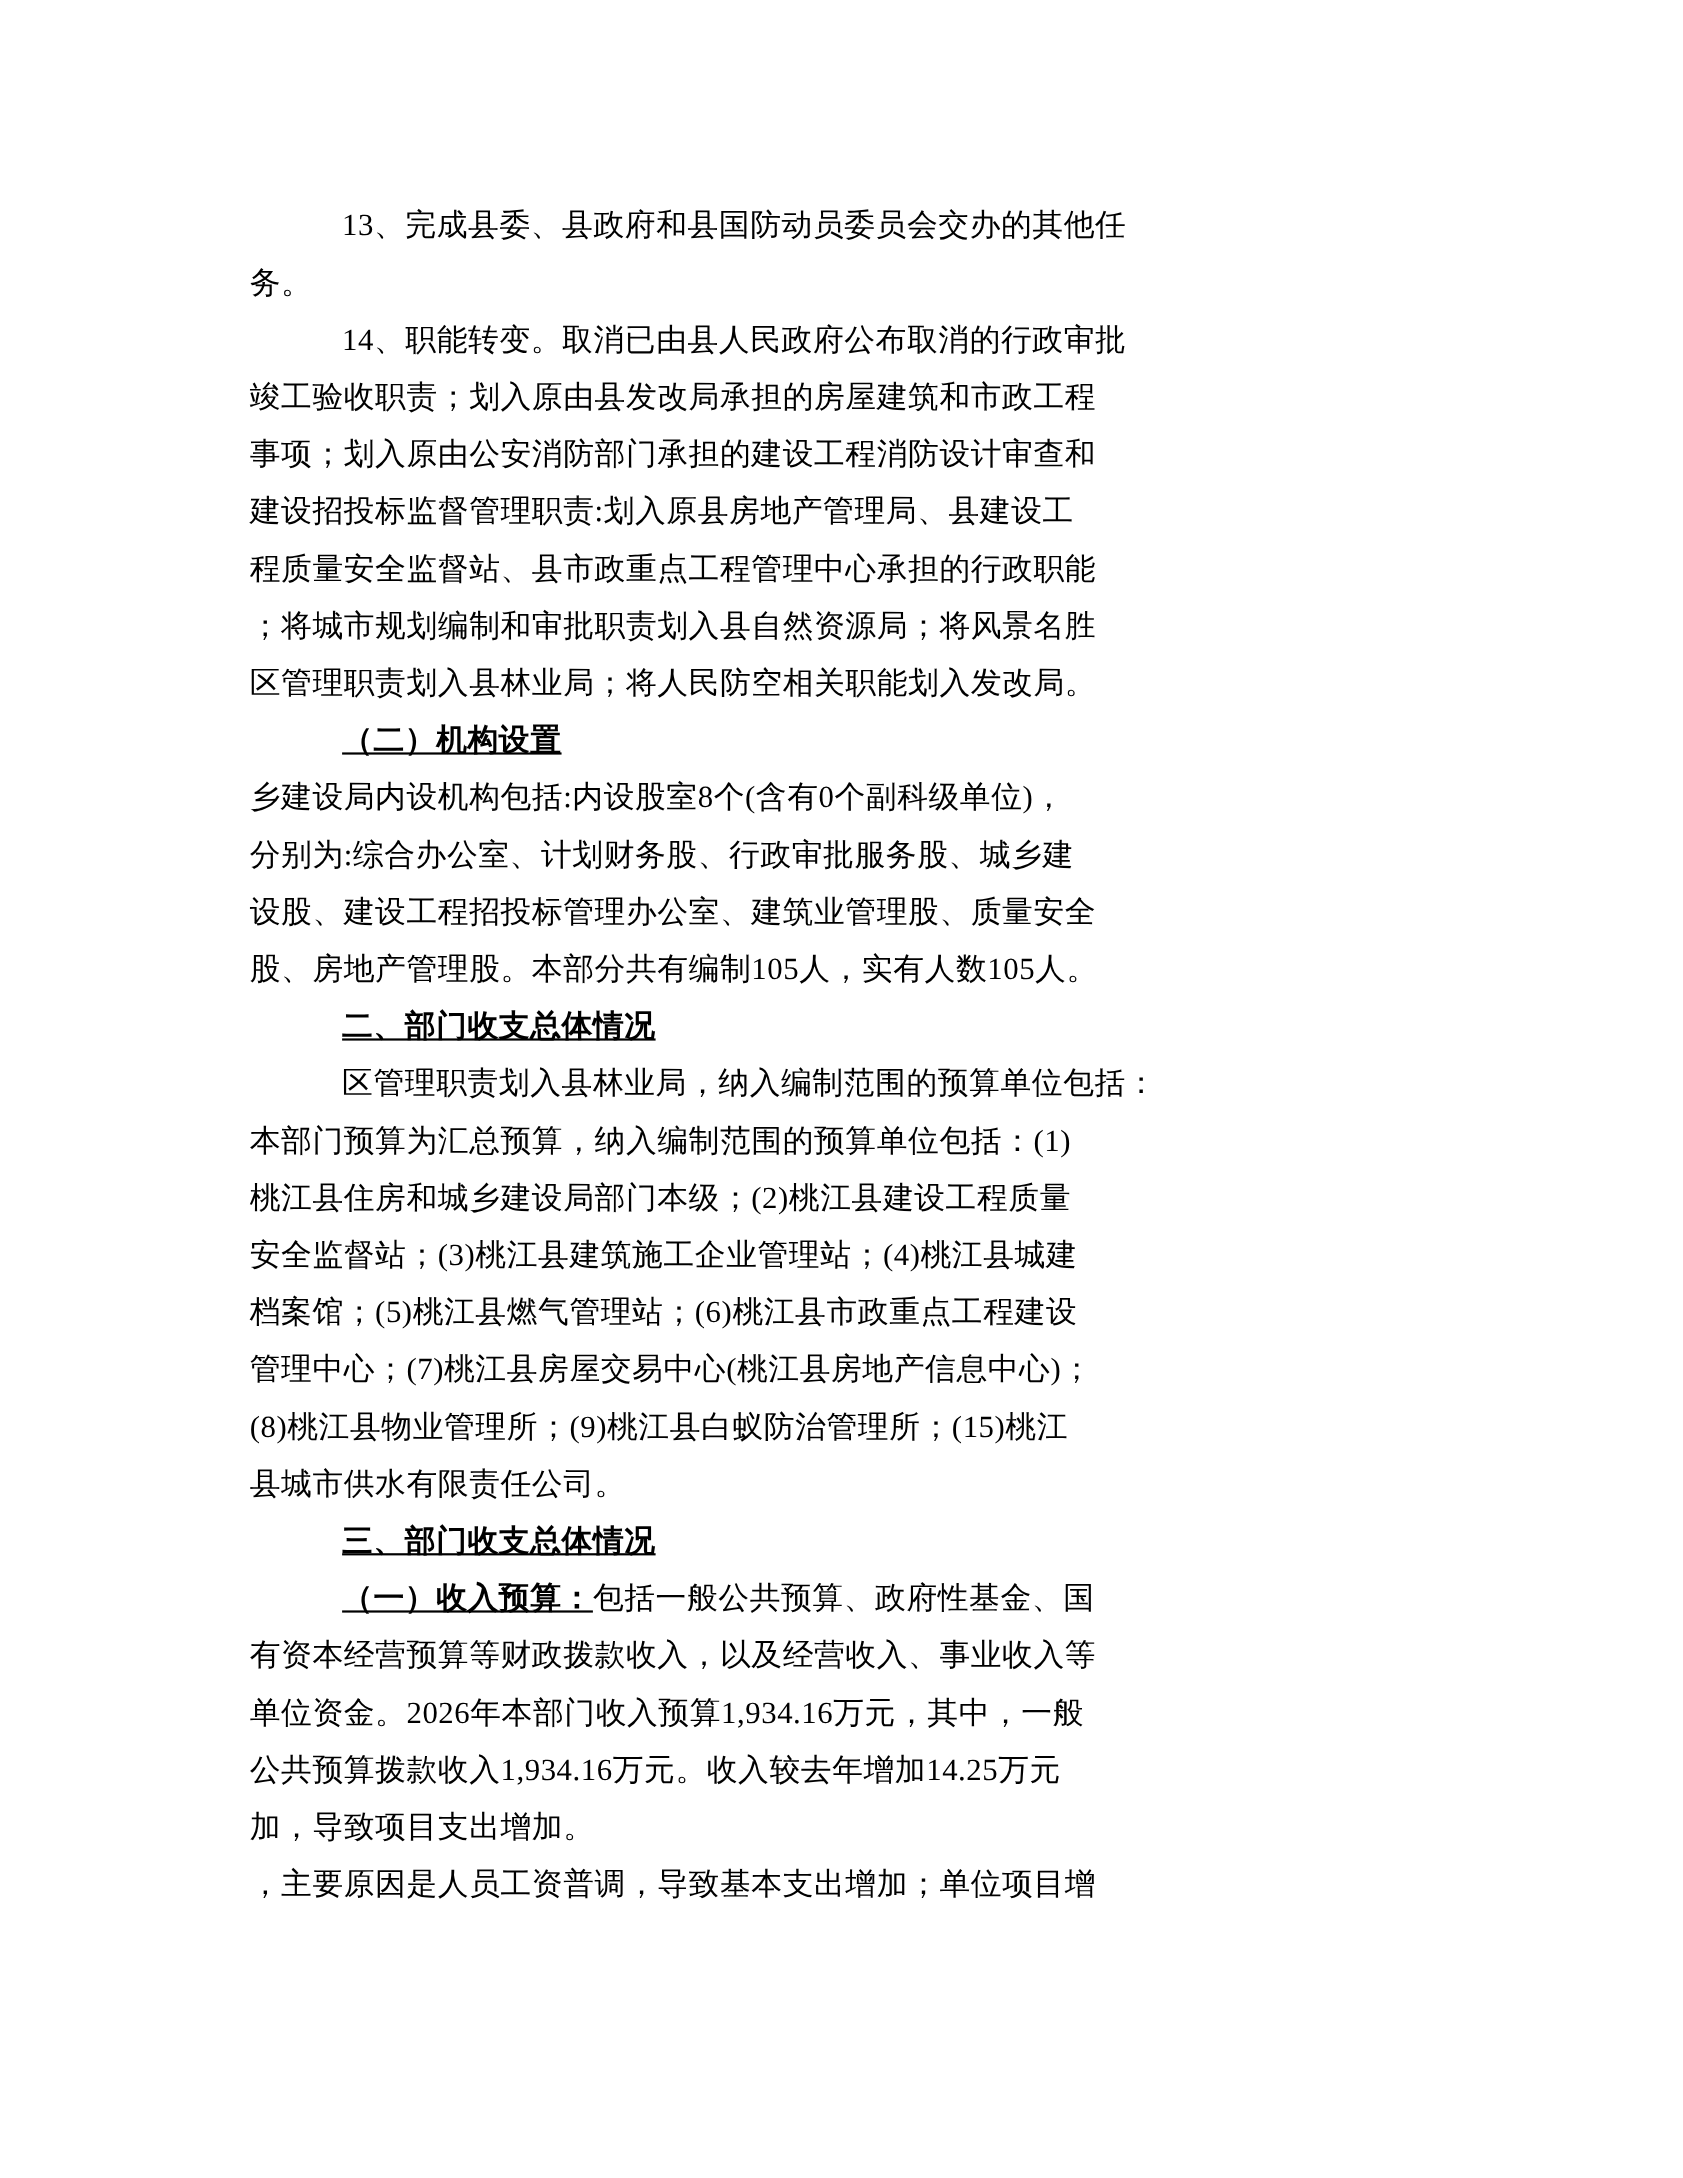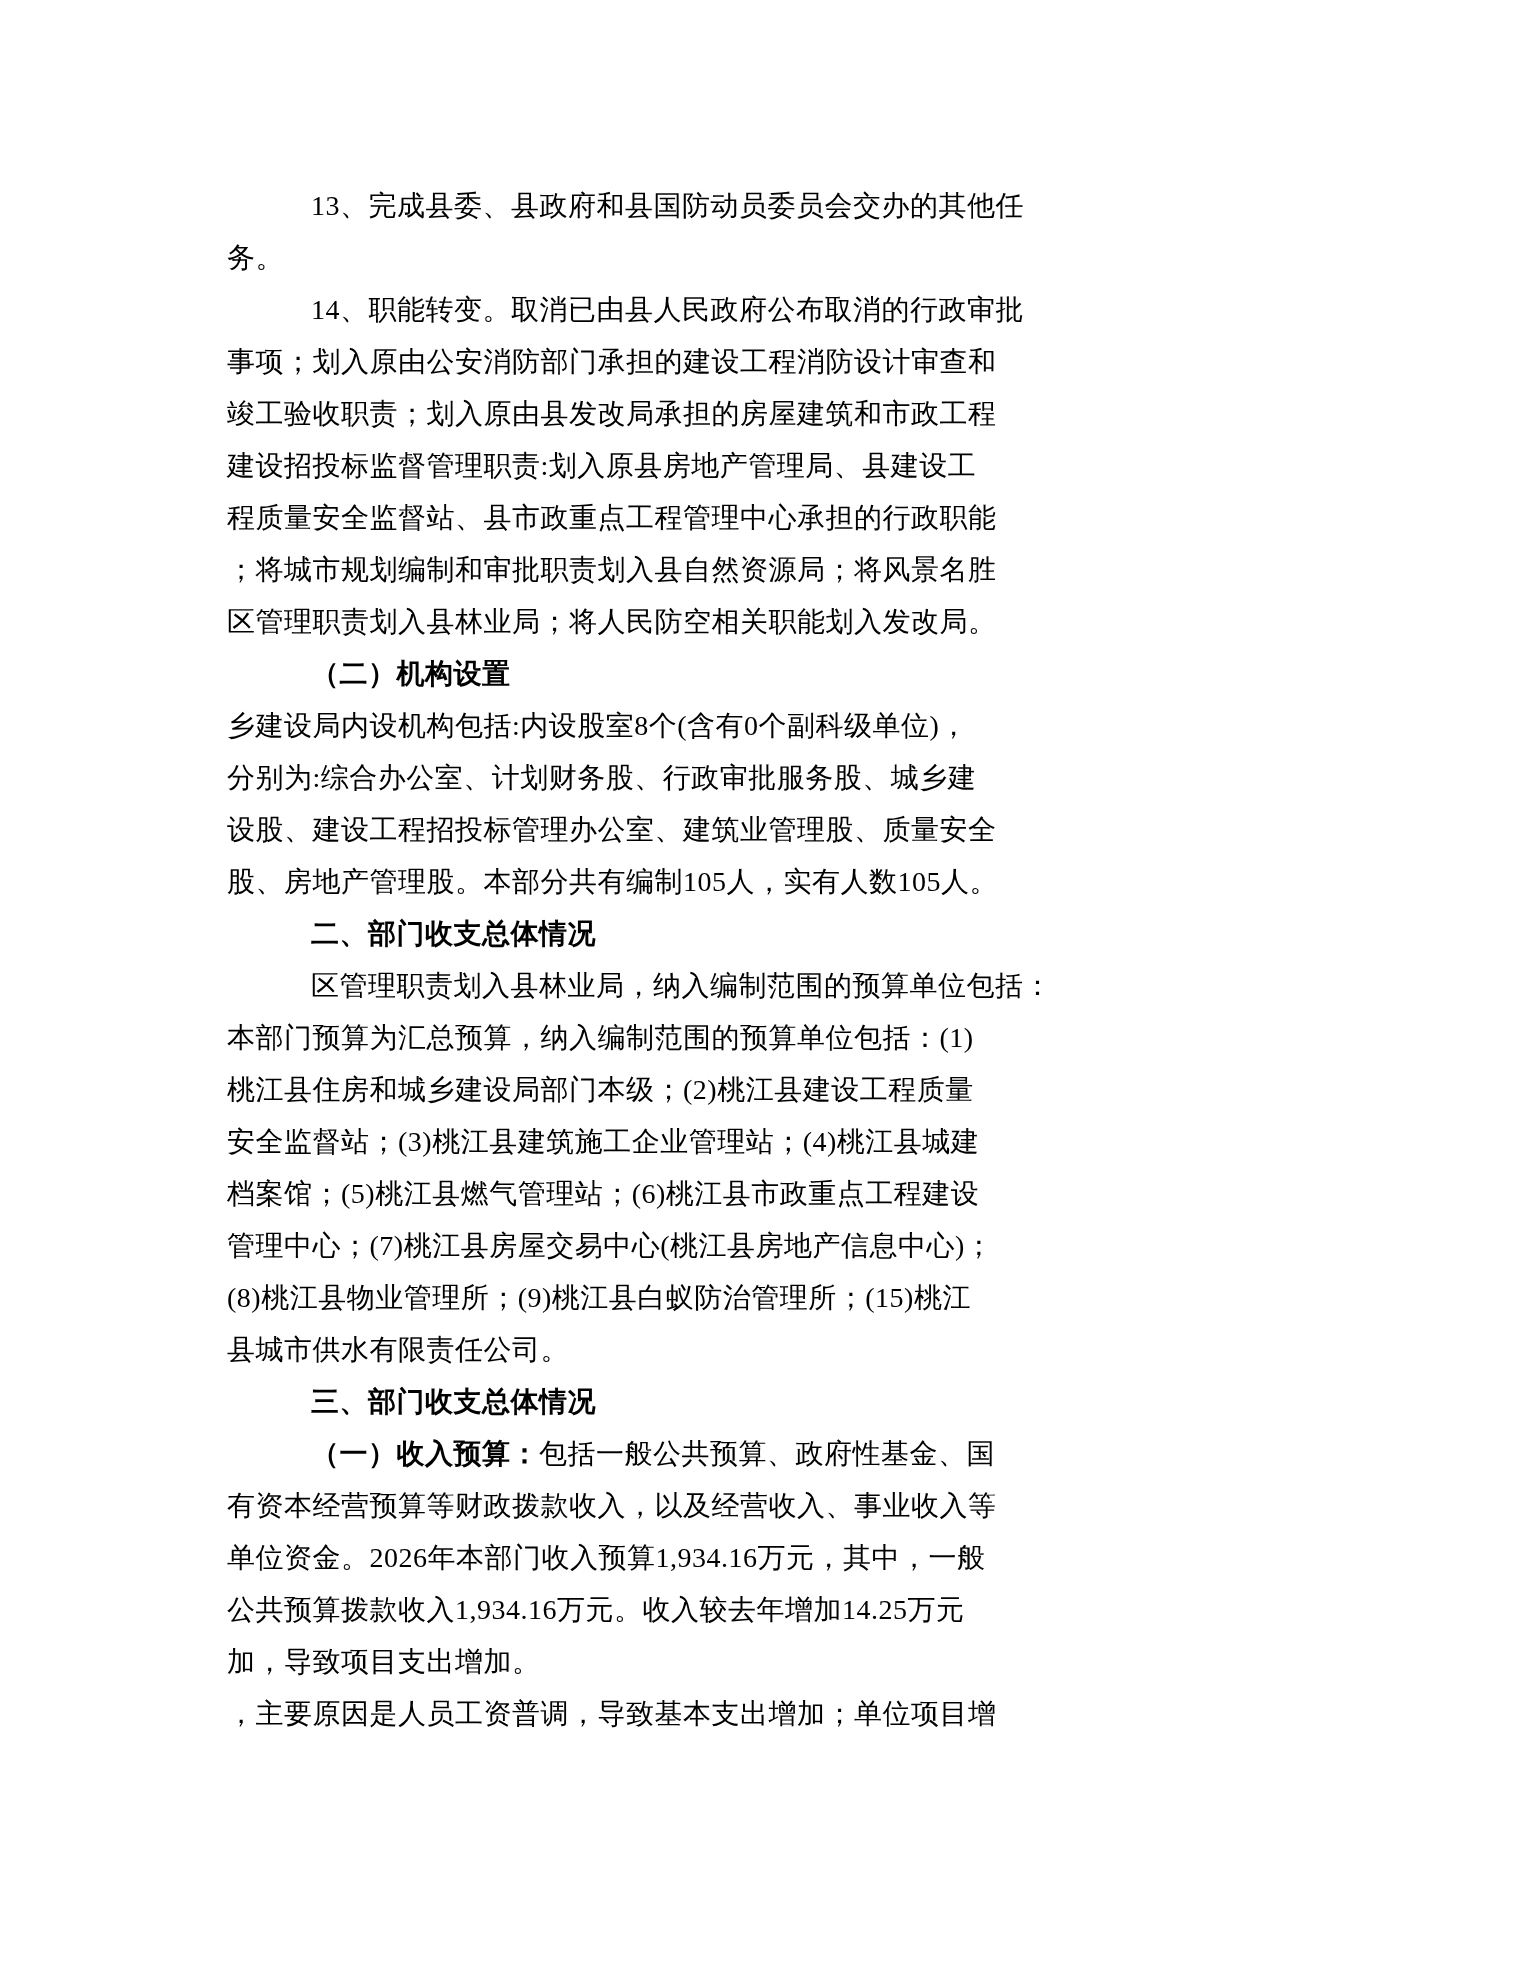--- a/index.html
+++ b/index.html
@@ -28,32 +28,33 @@
     height: 52px;
     white-space: nowrap;
     letter-spacing: 0.5px;
     color: #000000;
   }
   .line.indent {
     padding-left: 84px;
   }
   .bold {
     font-weight: 700;
+    text-decoration: underline;
   }
 </style>
 </head>
 <body>
 
 <div class="page">
   <div class="doc" id="doc" style="background: rgb(255, 255, 255);">
       <div class="line indent"><span class="">13、完成县委、县政府和县国防动员委员会交办的其他任</span></div>
       <div class="line"><span class="">务。</span></div>
       <div class="line indent"><span class="">14、职能转变。取消已由县人民政府公布取消的行政审批</span></div>
+      <div class="line"><span class="">竣工验收职责；划入原由县发改局承担的房屋建筑和市政工程</span></div>
       <div class="line"><span class="">事项；划入原由公安消防部门承担的建设工程消防设计审查和</span></div>
-      <div class="line"><span class="">竣工验收职责；划入原由县发改局承担的房屋建筑和市政工程</span></div>
       <div class="line"><span class="">建设招投标监督管理职责:划入原县房地产管理局、县建设工</span></div>
       <div class="line"><span class="">程质量安全监督站、县市政重点工程管理中心承担的行政职能</span></div>
       <div class="line"><span class="">；将城市规划编制和审批职责划入县自然资源局；将风景名胜</span></div>
       <div class="line"><span class="">区管理职责划入县林业局；将人民防空相关职能划入发改局。</span></div>
       <div class="line indent"><span class="bold">（二）机构设置</span></div>
       <div class="line"><span class="">乡建设局内设机构包括:内设股室8个(含有0个副科级单位)，</span></div>
       <div class="line"><span class="">分别为:综合办公室、计划财务股、行政审批服务股、城乡建</span></div>
       <div class="line"><span class="">设股、建设工程招投标管理办公室、建筑业管理股、质量安全</span></div>
       <div class="line"><span class="">股、房地产管理股。本部分共有编制105人，实有人数105人。</span></div>
       <div class="line indent"><span class="bold">二、部门收支总体情况</span></div>

